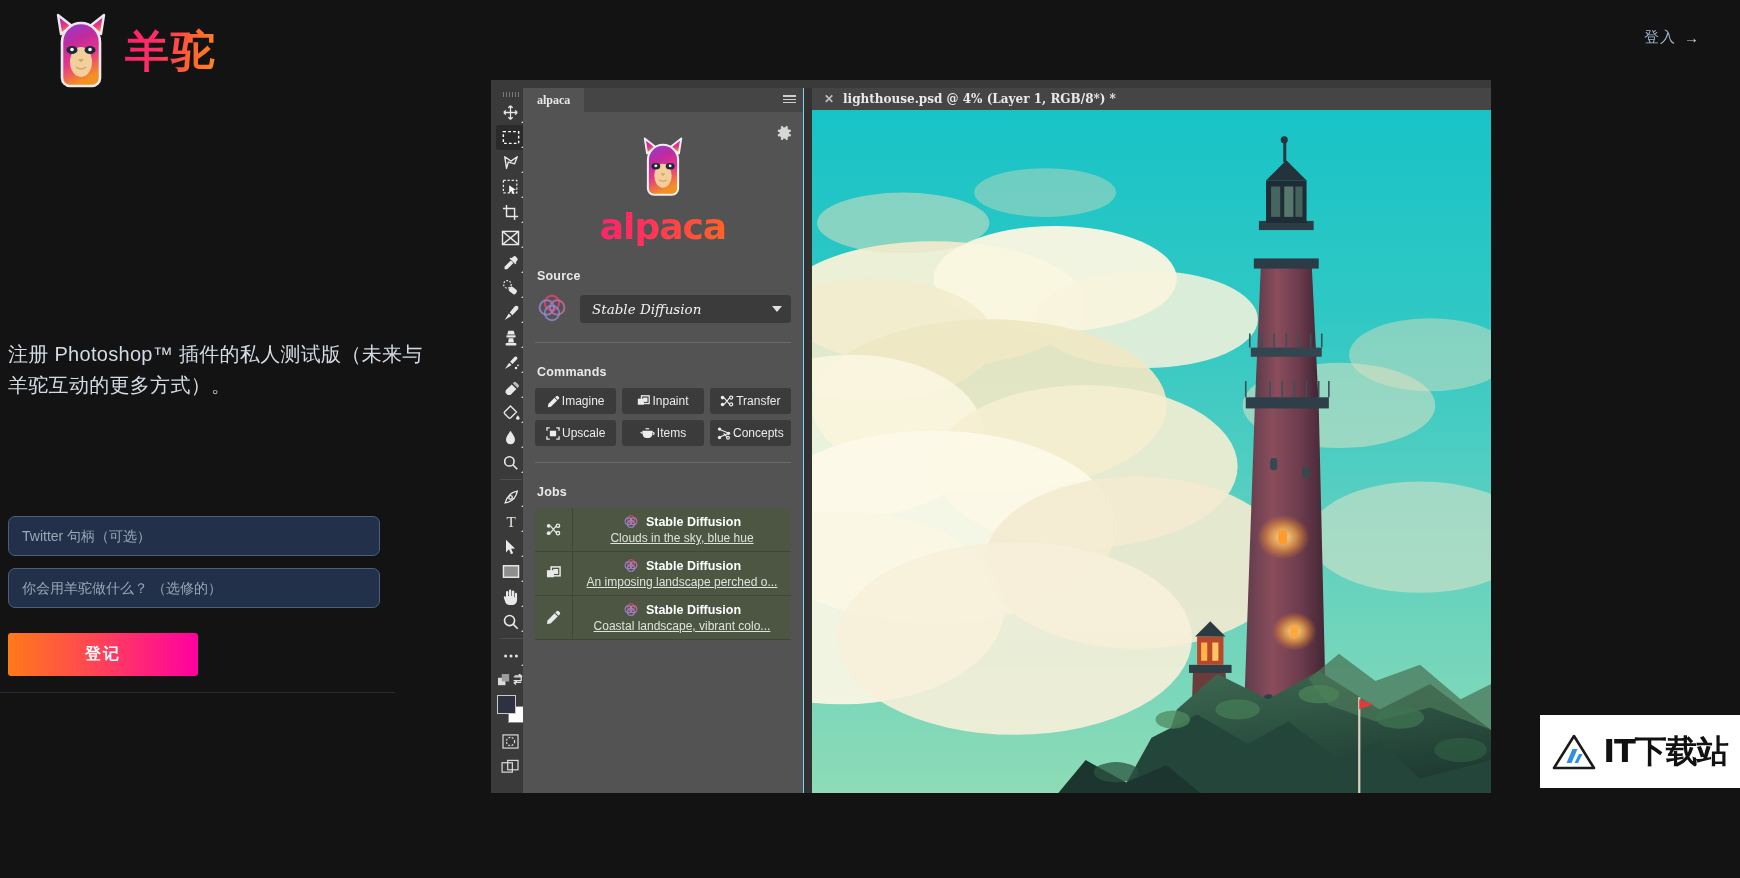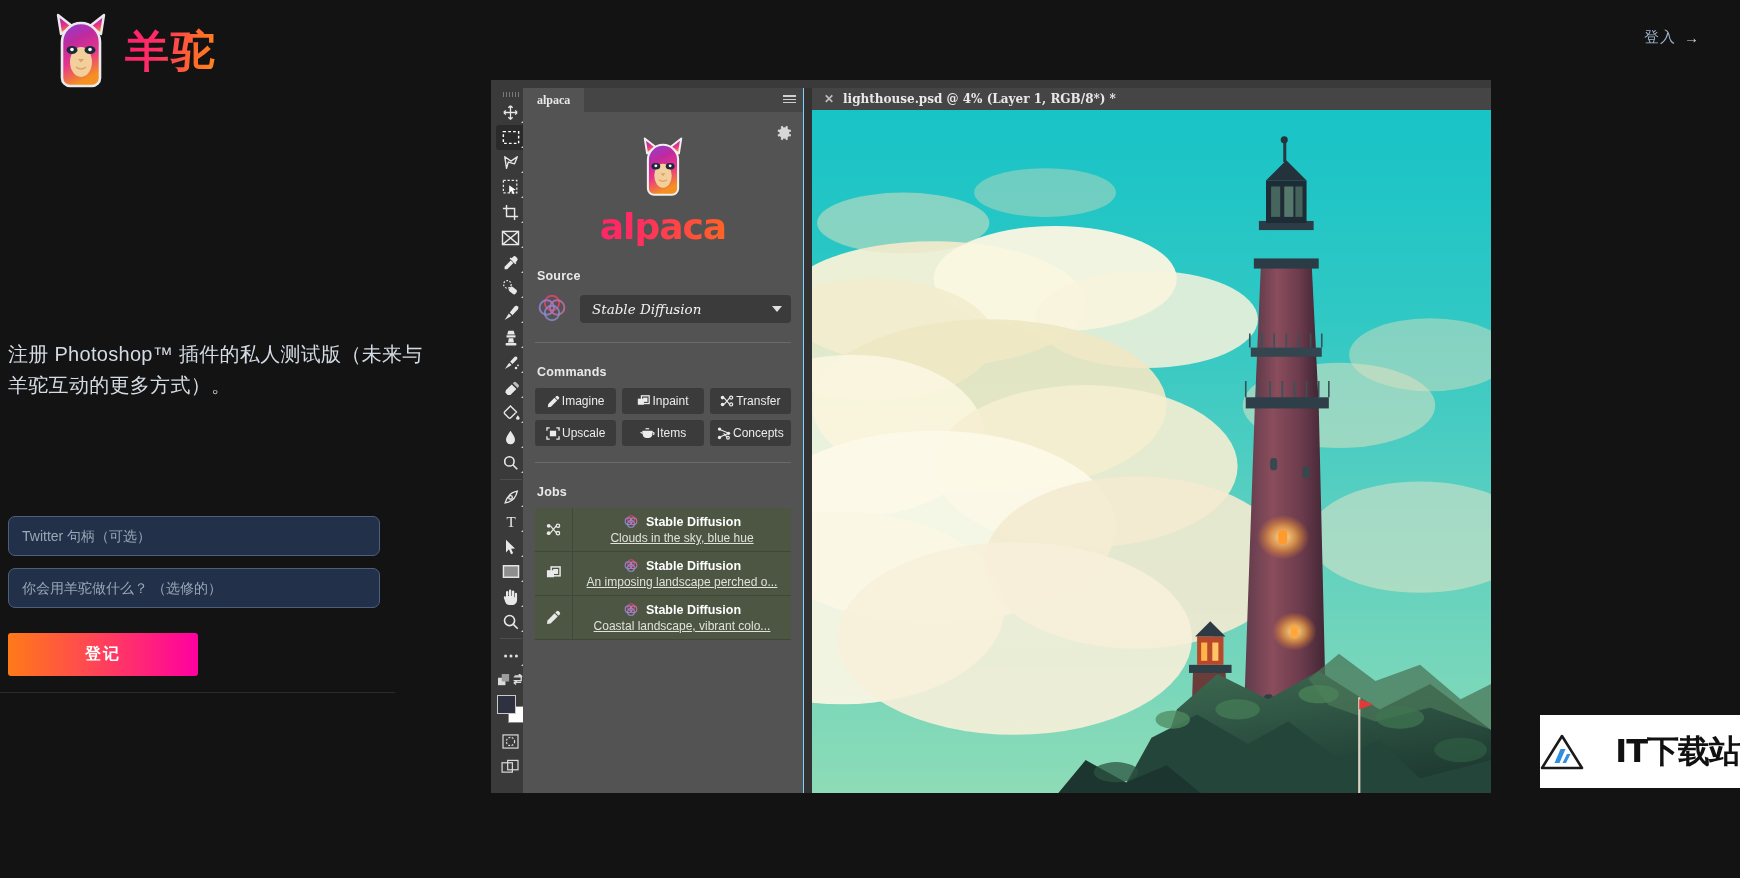--- a/index.html
+++ b/index.html
@@ -120,21 +120,21 @@
   
   .doc { position: absolute; left: 321px; top: 8px; right: 0; bottom: 0; background: #282828; }
   .doc-tabbar { height: 22px; background: #454545; display: flex; }
   .doc-tab { background: #454545; color: #e9e9e9; font-size: 12px; font-weight: bold;
              display: flex; align-items: center; gap: 9px; padding: 0 12px; font-family: "DejaVu Serif", serif; }
   .doc-close { color: #bdbdbd; font-size: 12px; }
   .canvas { position: absolute; left: 0; top: 22px; right: 0; bottom: 0; overflow: hidden; }
 
   .watermark {
     position: absolute; right: 0; bottom: 0; width: 200px; height: 73px; background: #fff;
-    display: flex; align-items: center; justify-content: space-between; gap: 7px;
+    display: flex; align-items: center; justify-content: center; gap: 7px;
   }
   .wm-text { font-size: 32px; font-weight: bold; color: #111; letter-spacing: -1px; font-family: "DejaVu Sans", sans-serif; }
 </style>
 </head>
 <body>
 
 <div class="page">
 
   <div class="brand">
     <svg class="brand-logo" viewBox="0 0 52 78">

